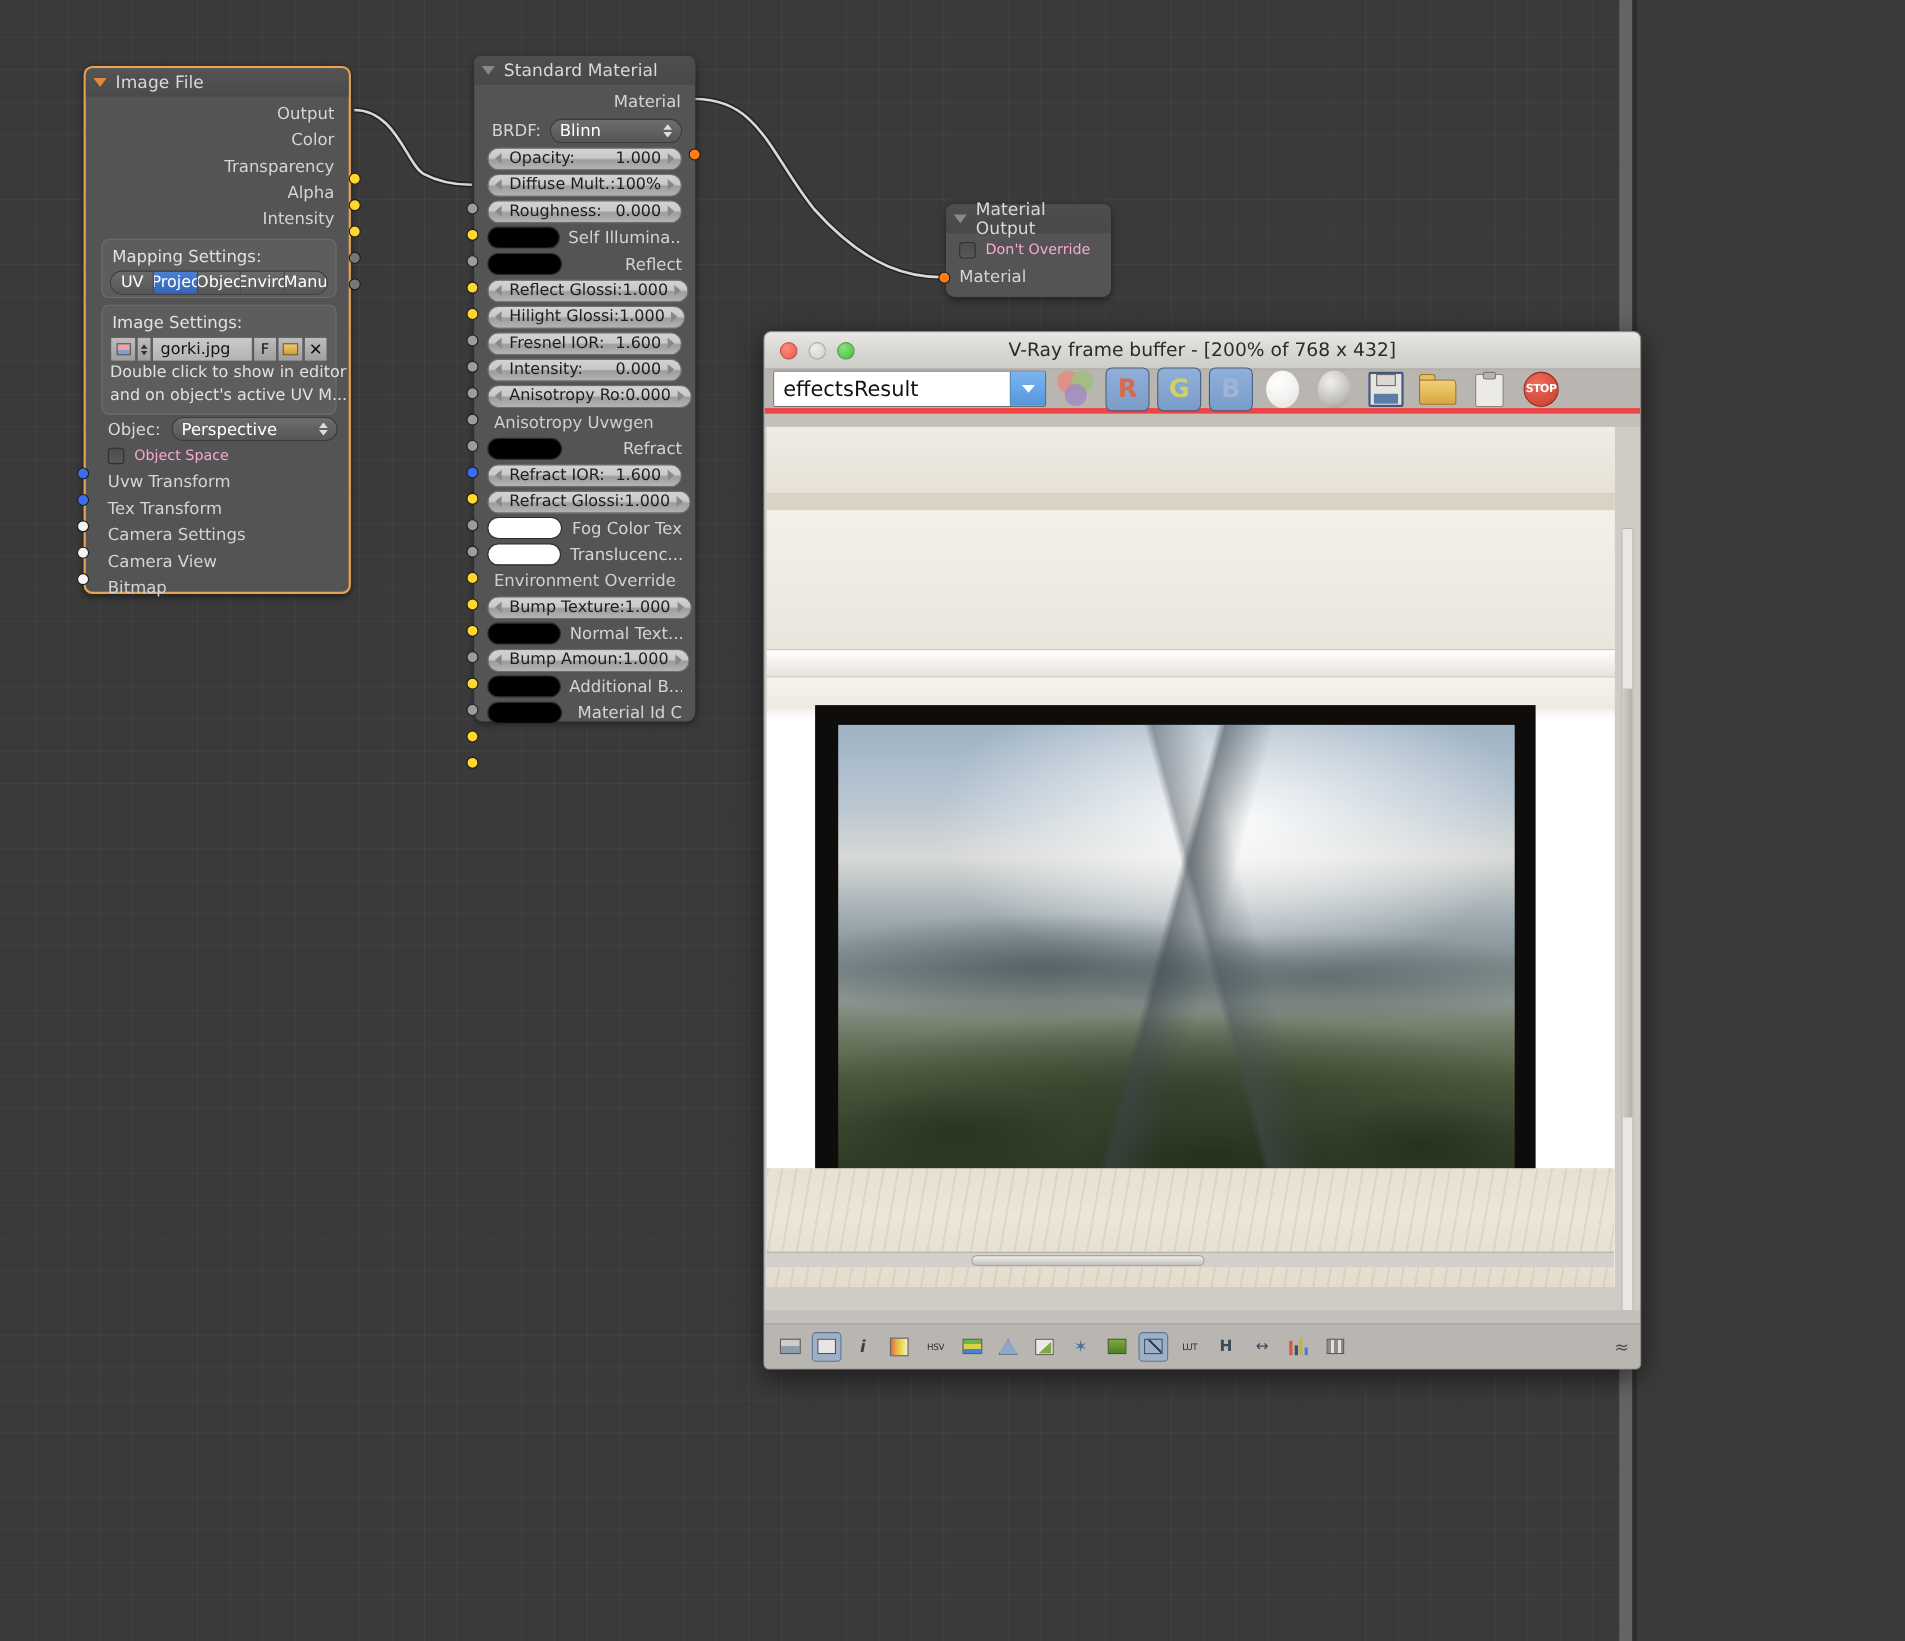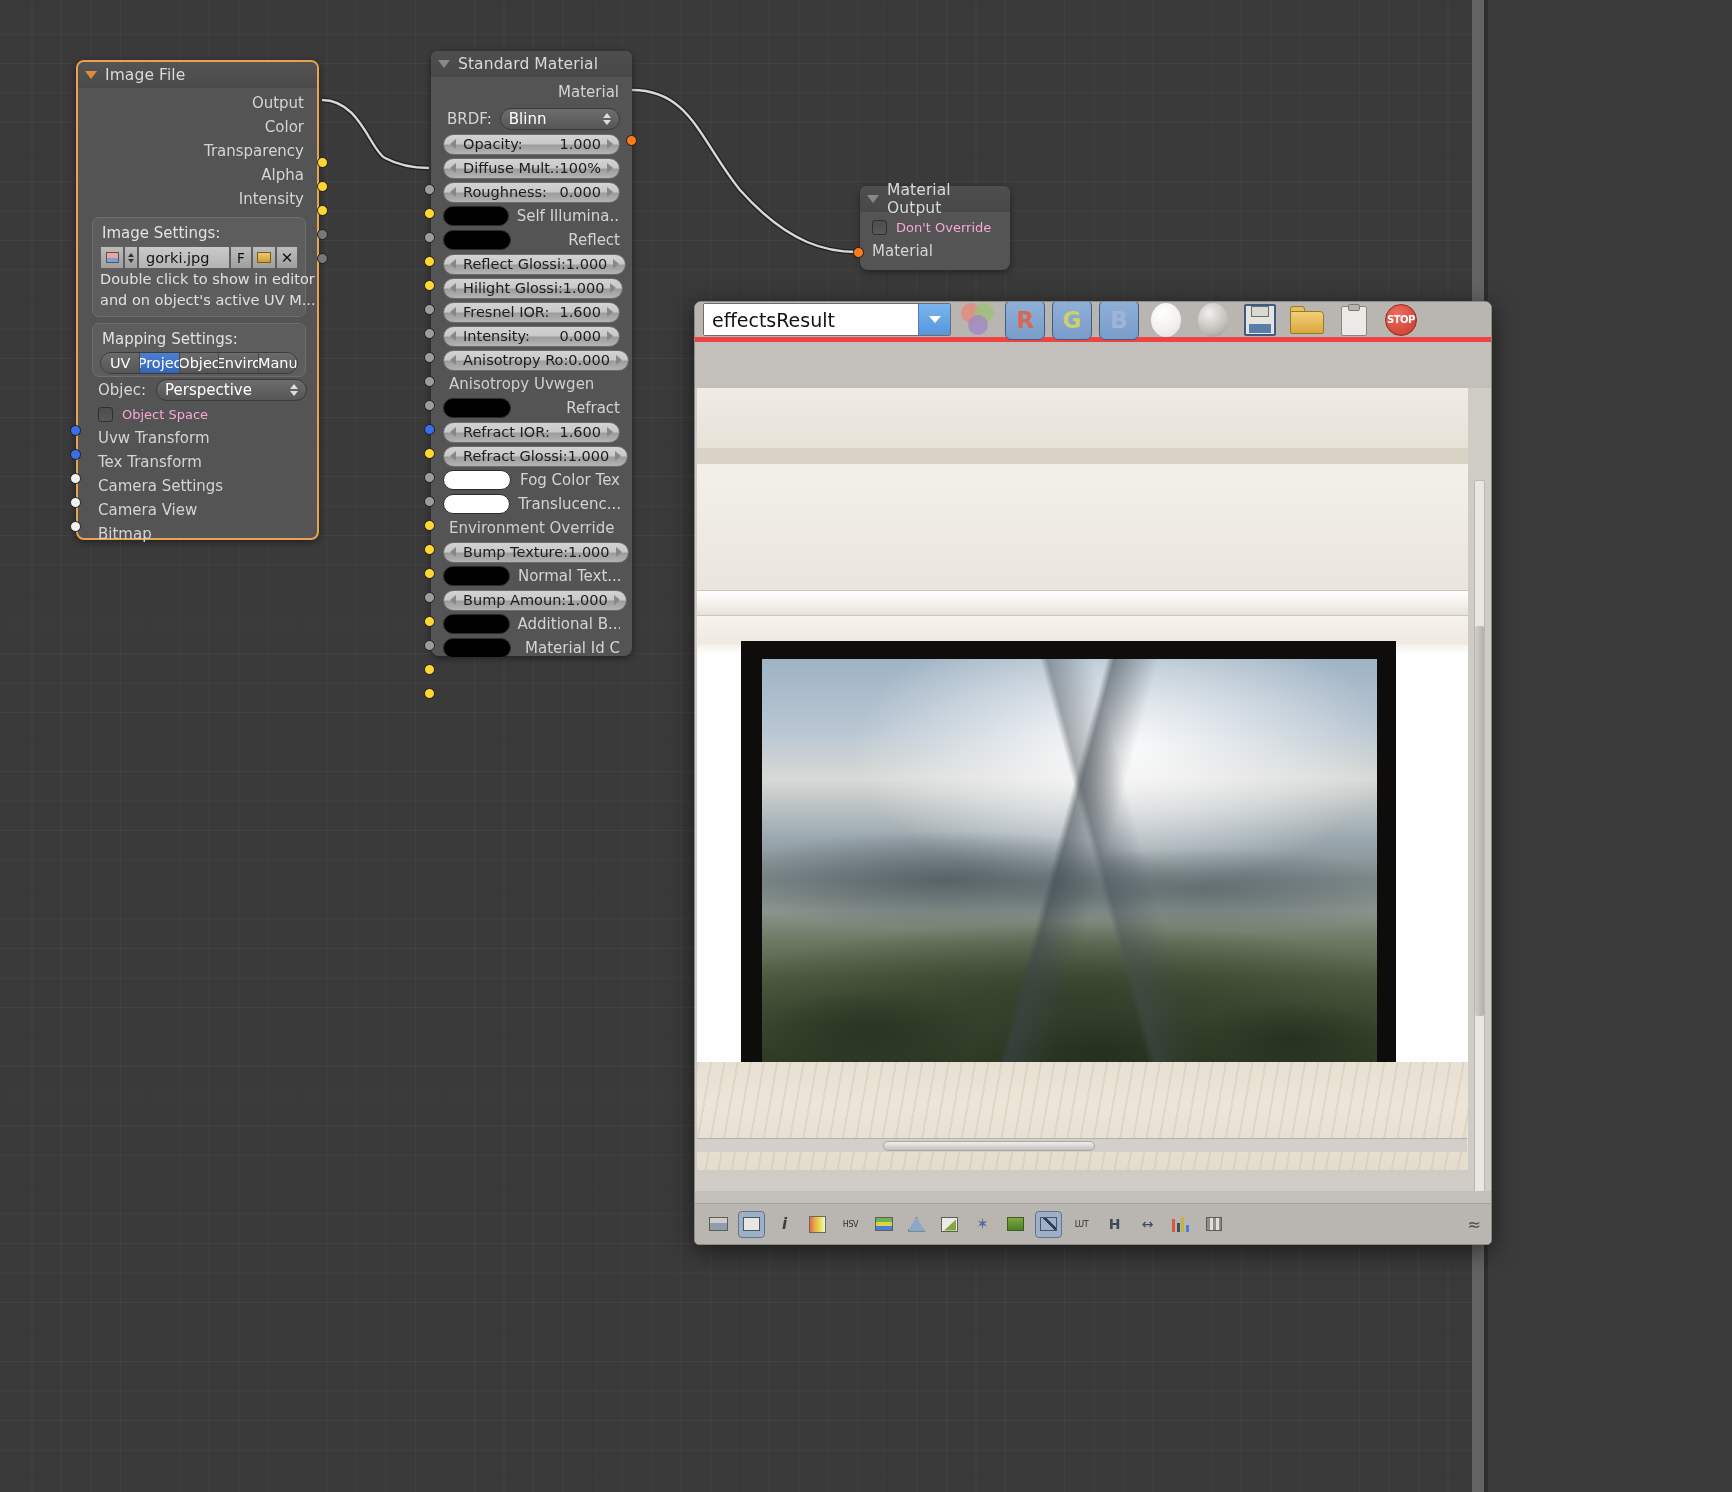--- a/index.html
+++ b/index.html
@@ -369,50 +369,50 @@
       <div class="row-out">
           <span>Transparency</span>
         </div>
       <div class="row-out">
           <span>Alpha</span>
         </div>
       <div class="row-out">
           <span>Intensity</span>
         </div>
 
-      <div class="subpanel" style="margin:6px 11px 0 14px;">
-        <div class="subpanel-title">Image Settings:</div>
-        <div class="file-row">
-          <div class="fbtn" style="width:24px;">
-            <span style="display:inline-block;width:13px;height:11px;background:linear-gradient(to bottom,#f2a2a2 55%,#7f9fd4 55%);border:1px solid #555;"></span>
-          </div>
-          <div class="fbtn" style="width:14px;flex-direction:column;gap:2px;">
-            <i style="width:0;height:0;border-left:3.5px solid transparent;border-right:3.5px solid transparent;border-bottom:4px solid #333;"></i>
-            <i style="width:0;height:0;border-left:3.5px solid transparent;border-right:3.5px solid transparent;border-top:4px solid #333;"></i>
-          </div>
-          <div class="ftext">gorki.jpg</div>
-          <div class="fbtn" style="width:22px;">F</div>
-          <div class="fbtn" style="width:24px;">
-            <span style="display:inline-block;width:14px;height:11px;background:linear-gradient(to bottom,#f0c96e,#cf9e33);border:1px solid #7a5c18;"></span>
-          </div>
-          <div class="fbtn" style="width:22px;font-size:15px;">✕</div>
-        </div>
-        <div class="hinttext">Double click to show in editor</div>
-        <div class="hinttext">and on object's active UV M...</div>
-      </div>
-
       <div class="subpanel" style="margin:6px 11px 0 14px; padding-bottom:2px;">
         <div class="subpanel-title">Mapping Settings:</div>
         <div class="enumrow">
           <div>UV</div>
           <div class="on">Projec</div>
           <div>Objec</div>
           <div>Enviro</div>
           <div>Manu</div>
         </div>
+      </div>
+
+      <div class="subpanel" style="margin:6px 11px 0 14px;">
+        <div class="subpanel-title">Image Settings:</div>
+        <div class="file-row">
+          <div class="fbtn" style="width:24px;">
+            <span style="display:inline-block;width:13px;height:11px;background:linear-gradient(to bottom,#f2a2a2 55%,#7f9fd4 55%);border:1px solid #555;"></span>
+          </div>
+          <div class="fbtn" style="width:14px;flex-direction:column;gap:2px;">
+            <i style="width:0;height:0;border-left:3.5px solid transparent;border-right:3.5px solid transparent;border-bottom:4px solid #333;"></i>
+            <i style="width:0;height:0;border-left:3.5px solid transparent;border-right:3.5px solid transparent;border-top:4px solid #333;"></i>
+          </div>
+          <div class="ftext">gorki.jpg</div>
+          <div class="fbtn" style="width:22px;">F</div>
+          <div class="fbtn" style="width:24px;">
+            <span style="display:inline-block;width:14px;height:11px;background:linear-gradient(to bottom,#f0c96e,#cf9e33);border:1px solid #7a5c18;"></span>
+          </div>
+          <div class="fbtn" style="width:22px;font-size:15px;">✕</div>
+        </div>
+        <div class="hinttext">Double click to show in editor</div>
+        <div class="hinttext">and on object's active UV M...</div>
       </div>
 
       <div class="typerow">
         <span class="typelabel">Objec:</span>
         <div class="ddown" style="flex:1 1 auto;">
           <span class="ddval">Perspective</span>
           <span class="ddarrows">
               <i class="u"></i>
               <i class="d"></i>
             </span>
@@ -654,20 +654,28 @@
     <span class="sock orange" style="left:-7px; top:61px;"></span>
   </div>
 </div>
 
 <div id="right-gutter"></div>
 <div id="gutter-bar"></div>
 <div id="gutter-bar2"></div>
 
 <div id="vfb">
 
+  <div id="vfb-title">
+    <div class="wbtns">
+      <span class="wbtn r"></span>
+      <span class="wbtn y"></span>
+      <span class="wbtn g"></span>
+    </div>
+    <div id="vfb-title-text">V-Ray frame buffer - [200% of 768 x 432]</div>
+  </div>
 
   <div id="vfb-toolbar">
     <div class="combo">
       <div class="ctext" title="effectsResult">effectsResult</div>
       <div class="carrow">
           <i></i>
         </div>
     </div>
 
     <div class="tbtn">

